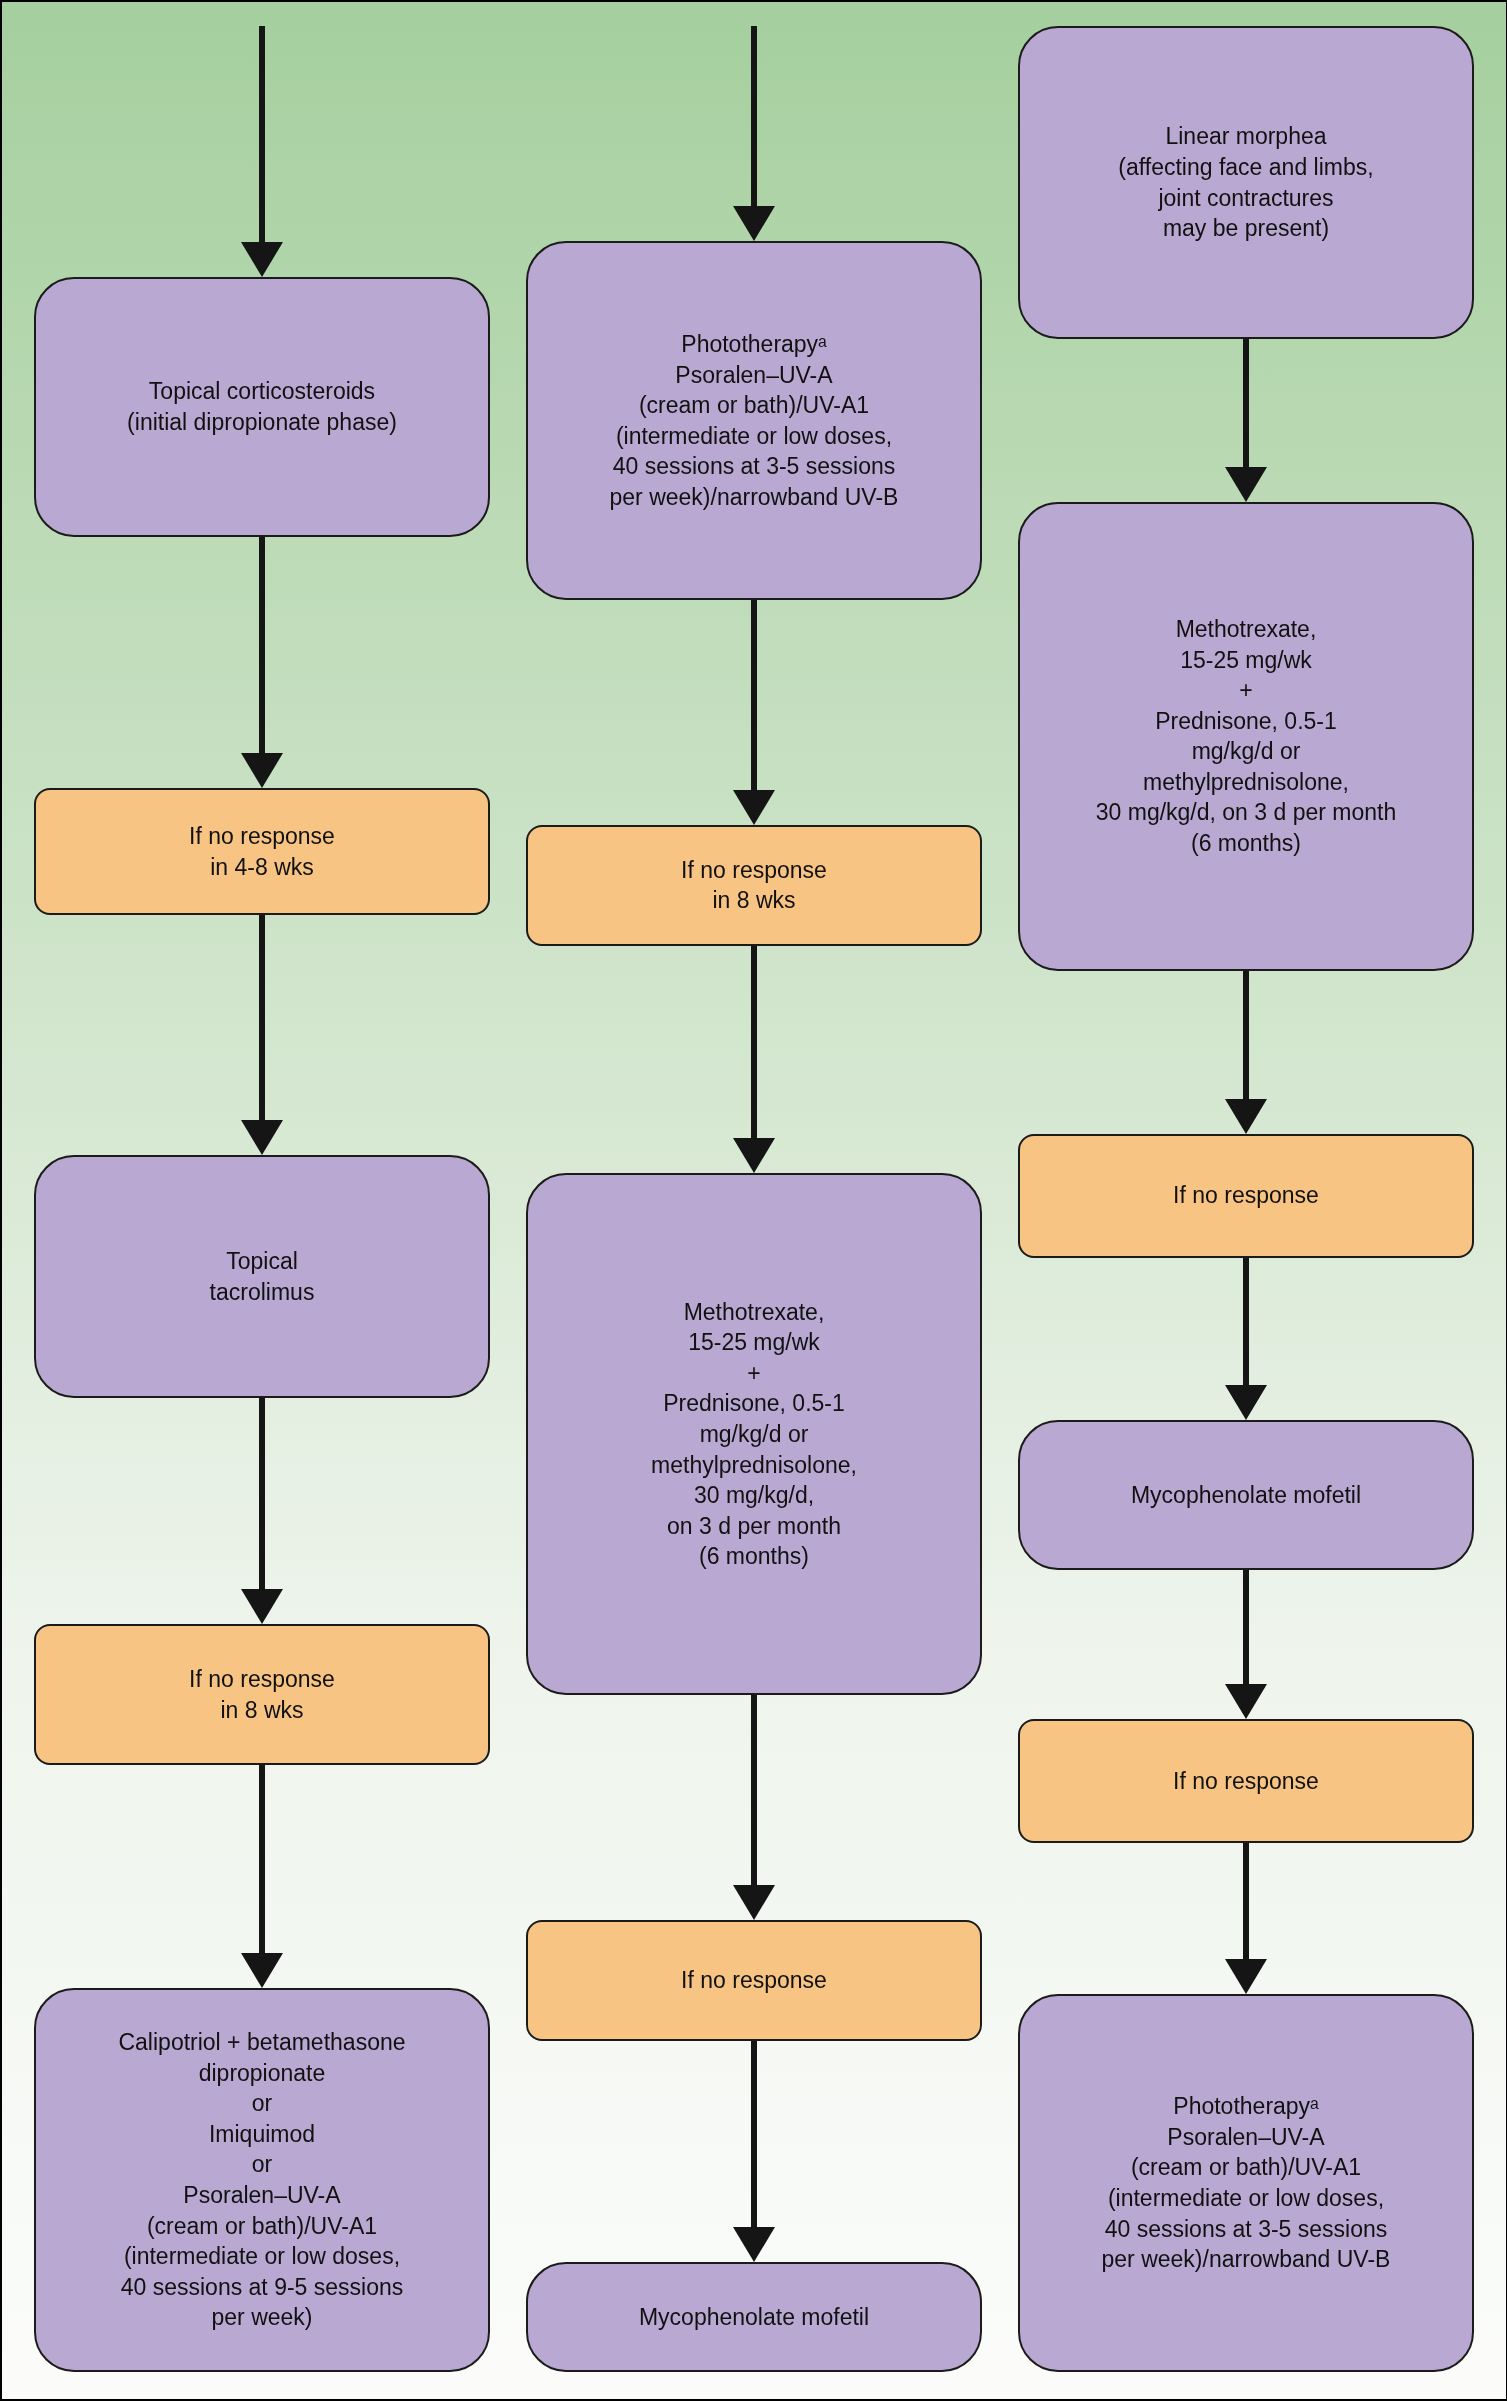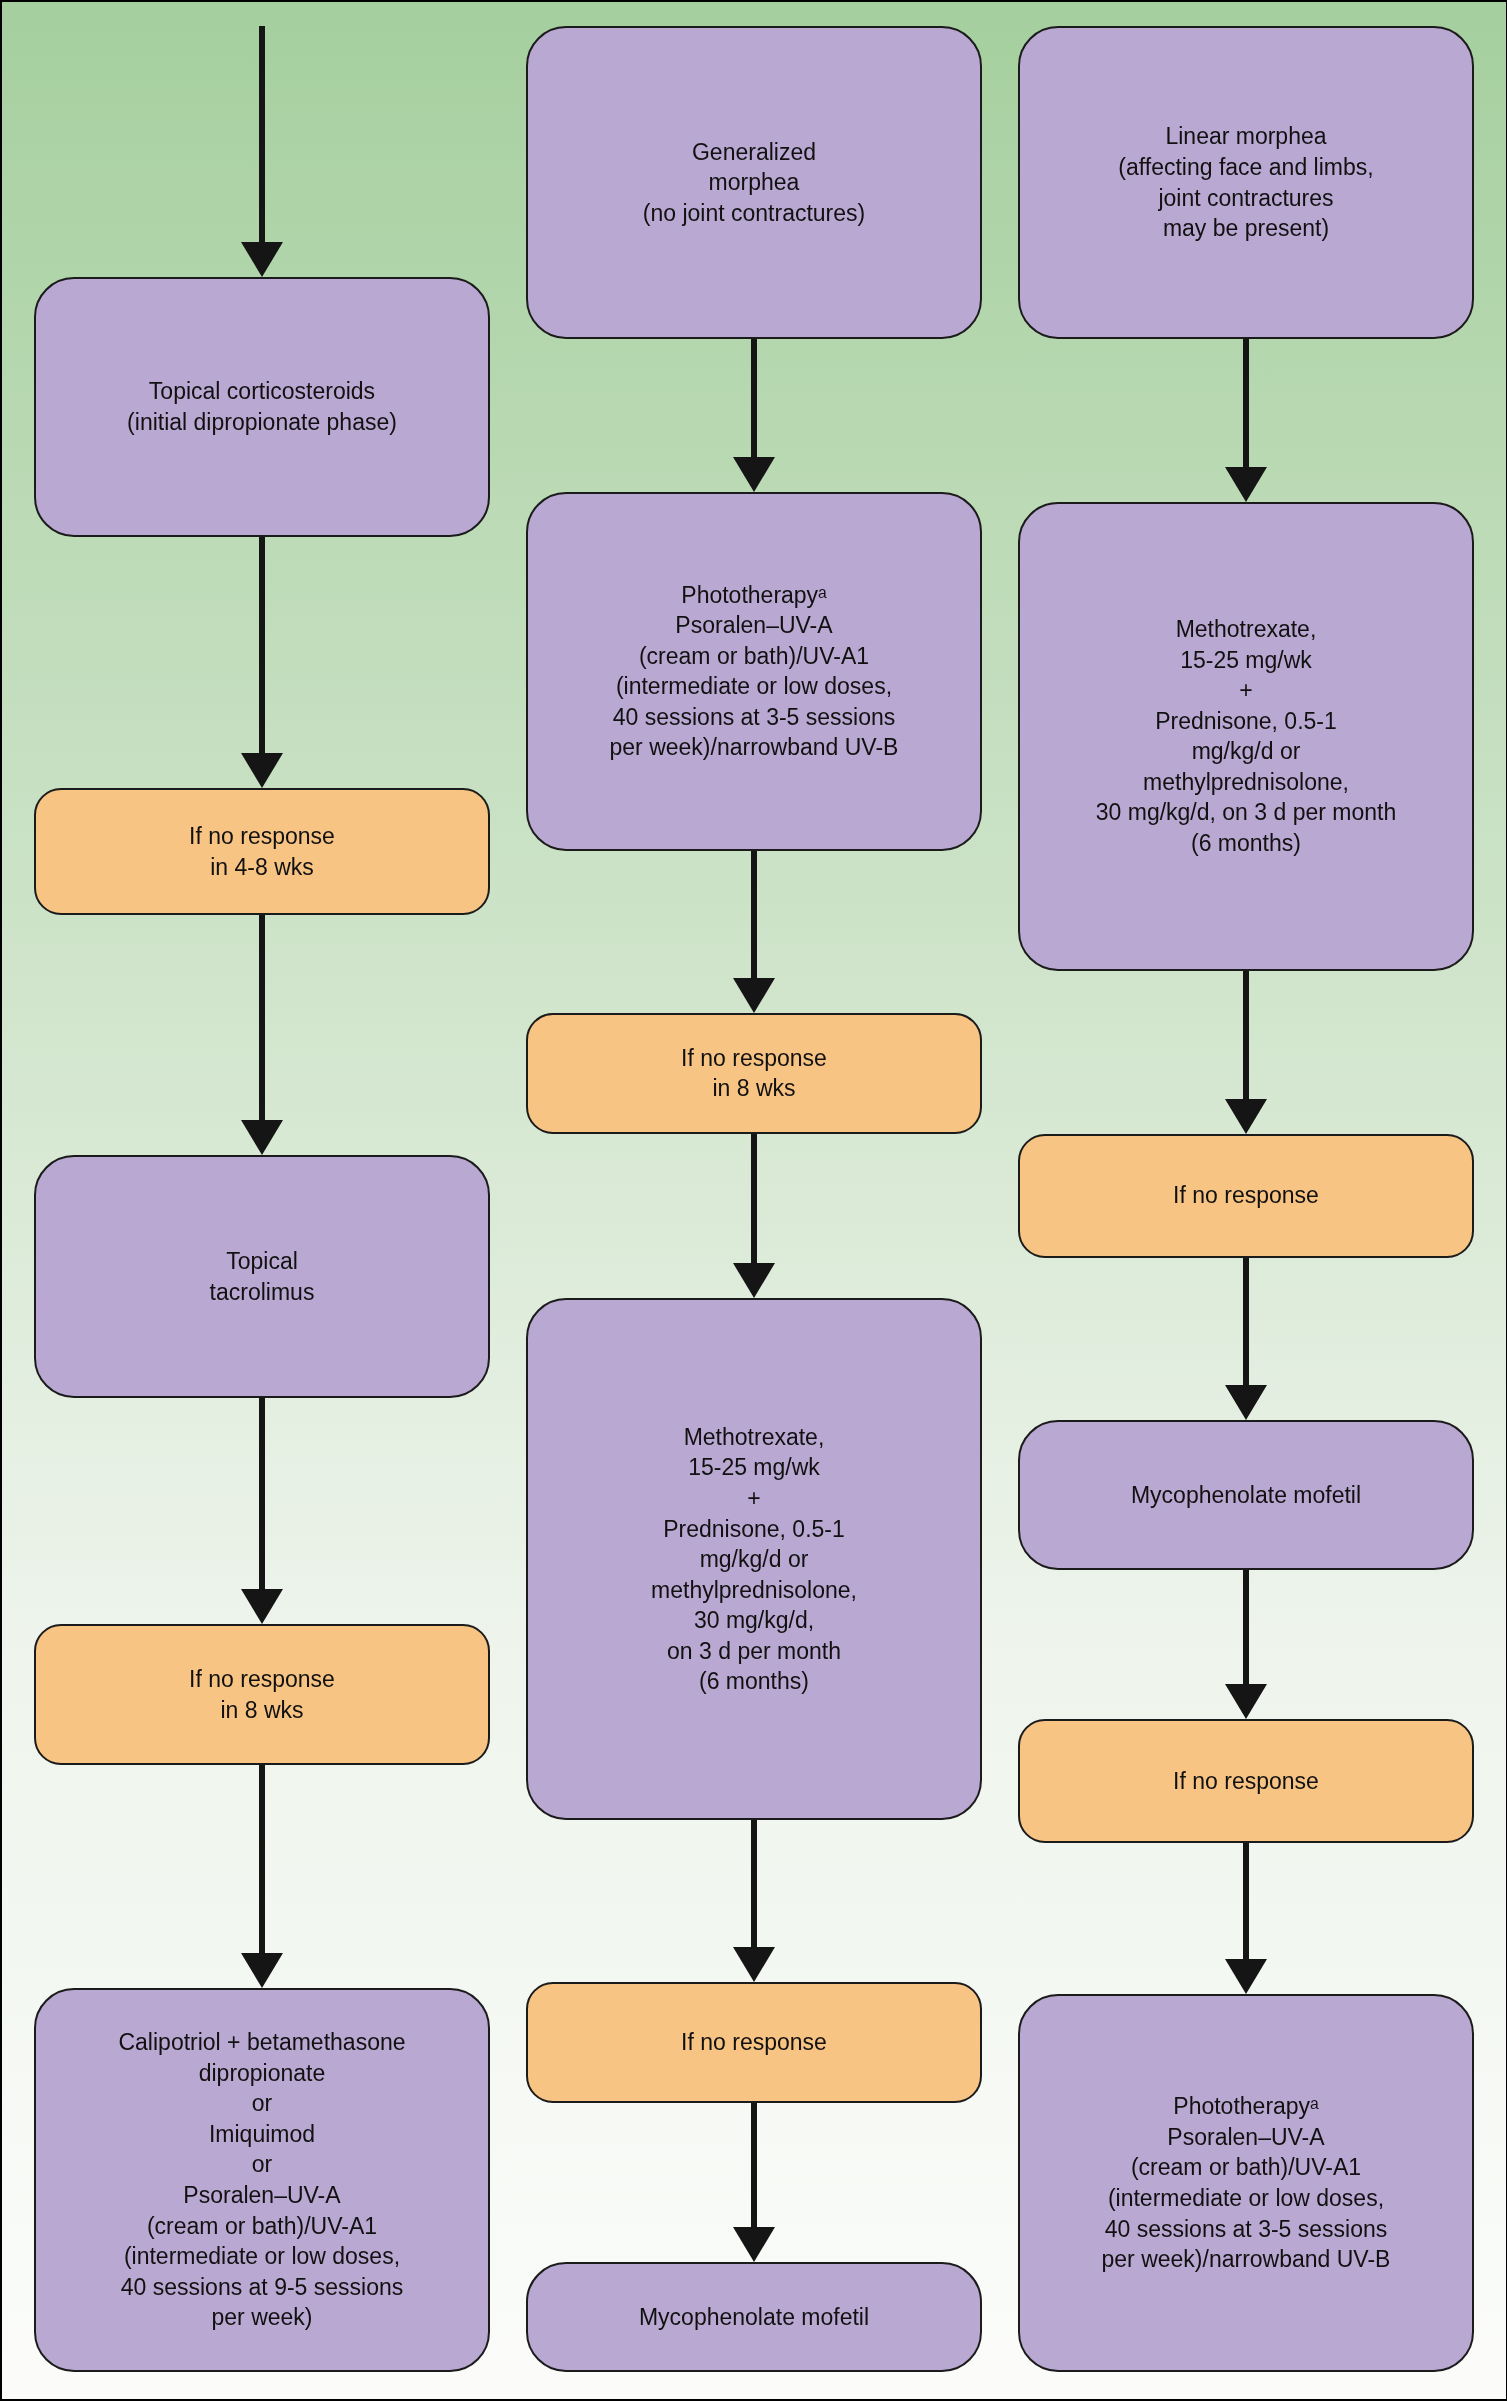--- a/index.html
+++ b/index.html
@@ -31,21 +31,21 @@
     display: flex;
     align-items: center;
     justify-content: center;
     text-align: center;
     border: 2.3px solid #1b1b1b;
     padding: 13.6px 16px;
     font-size: 23px;
     line-height: 1.33;
   }
   .box.purple { background: var(--purple, #b9a8d2); border-radius: 40px; }
-  .box.orange { background: var(--orange, #f8c483); border-radius: 27px; }
+  .box.orange { background: var(--orange, #f8c483); border-radius: 16px; }
   .box-text { white-space: pre-line; }
   .arrow {
     flex: 1 1 auto;
     display: flex;
     flex-direction: column;
     align-items: center;
     min-height: 62px;
   }
   .arrow .stem { width: 6.2px; flex: 1 1 auto; background: #151515; }
   .arrow .head {
@@ -106,25 +106,20 @@
 or
 Psoralen–UV-A
 (cream or bath)/UV-A1
 (intermediate or low doses,
 40 sessions at 9-5 sessions
 per week)</span>
     </div>
   </div>
 
   <div class="column">
-    <div class="box purple" style="min-height:313px">
-      <span class="box-text">Generalized
-morphea
-(no joint contractures)</span>
-    </div>
     <div class="arrow" style="flex-basis:152px">
       <div class="stem"></div>
       <div class="head"></div>
     </div>
     <div class="box purple" style="min-height:359px">
       <span class="box-text">Phototherapyᵃ
 Psoralen–UV-A
 (cream or bath)/UV-A1
 (intermediate or low doses,
 40 sessions at 3-5 sessions

